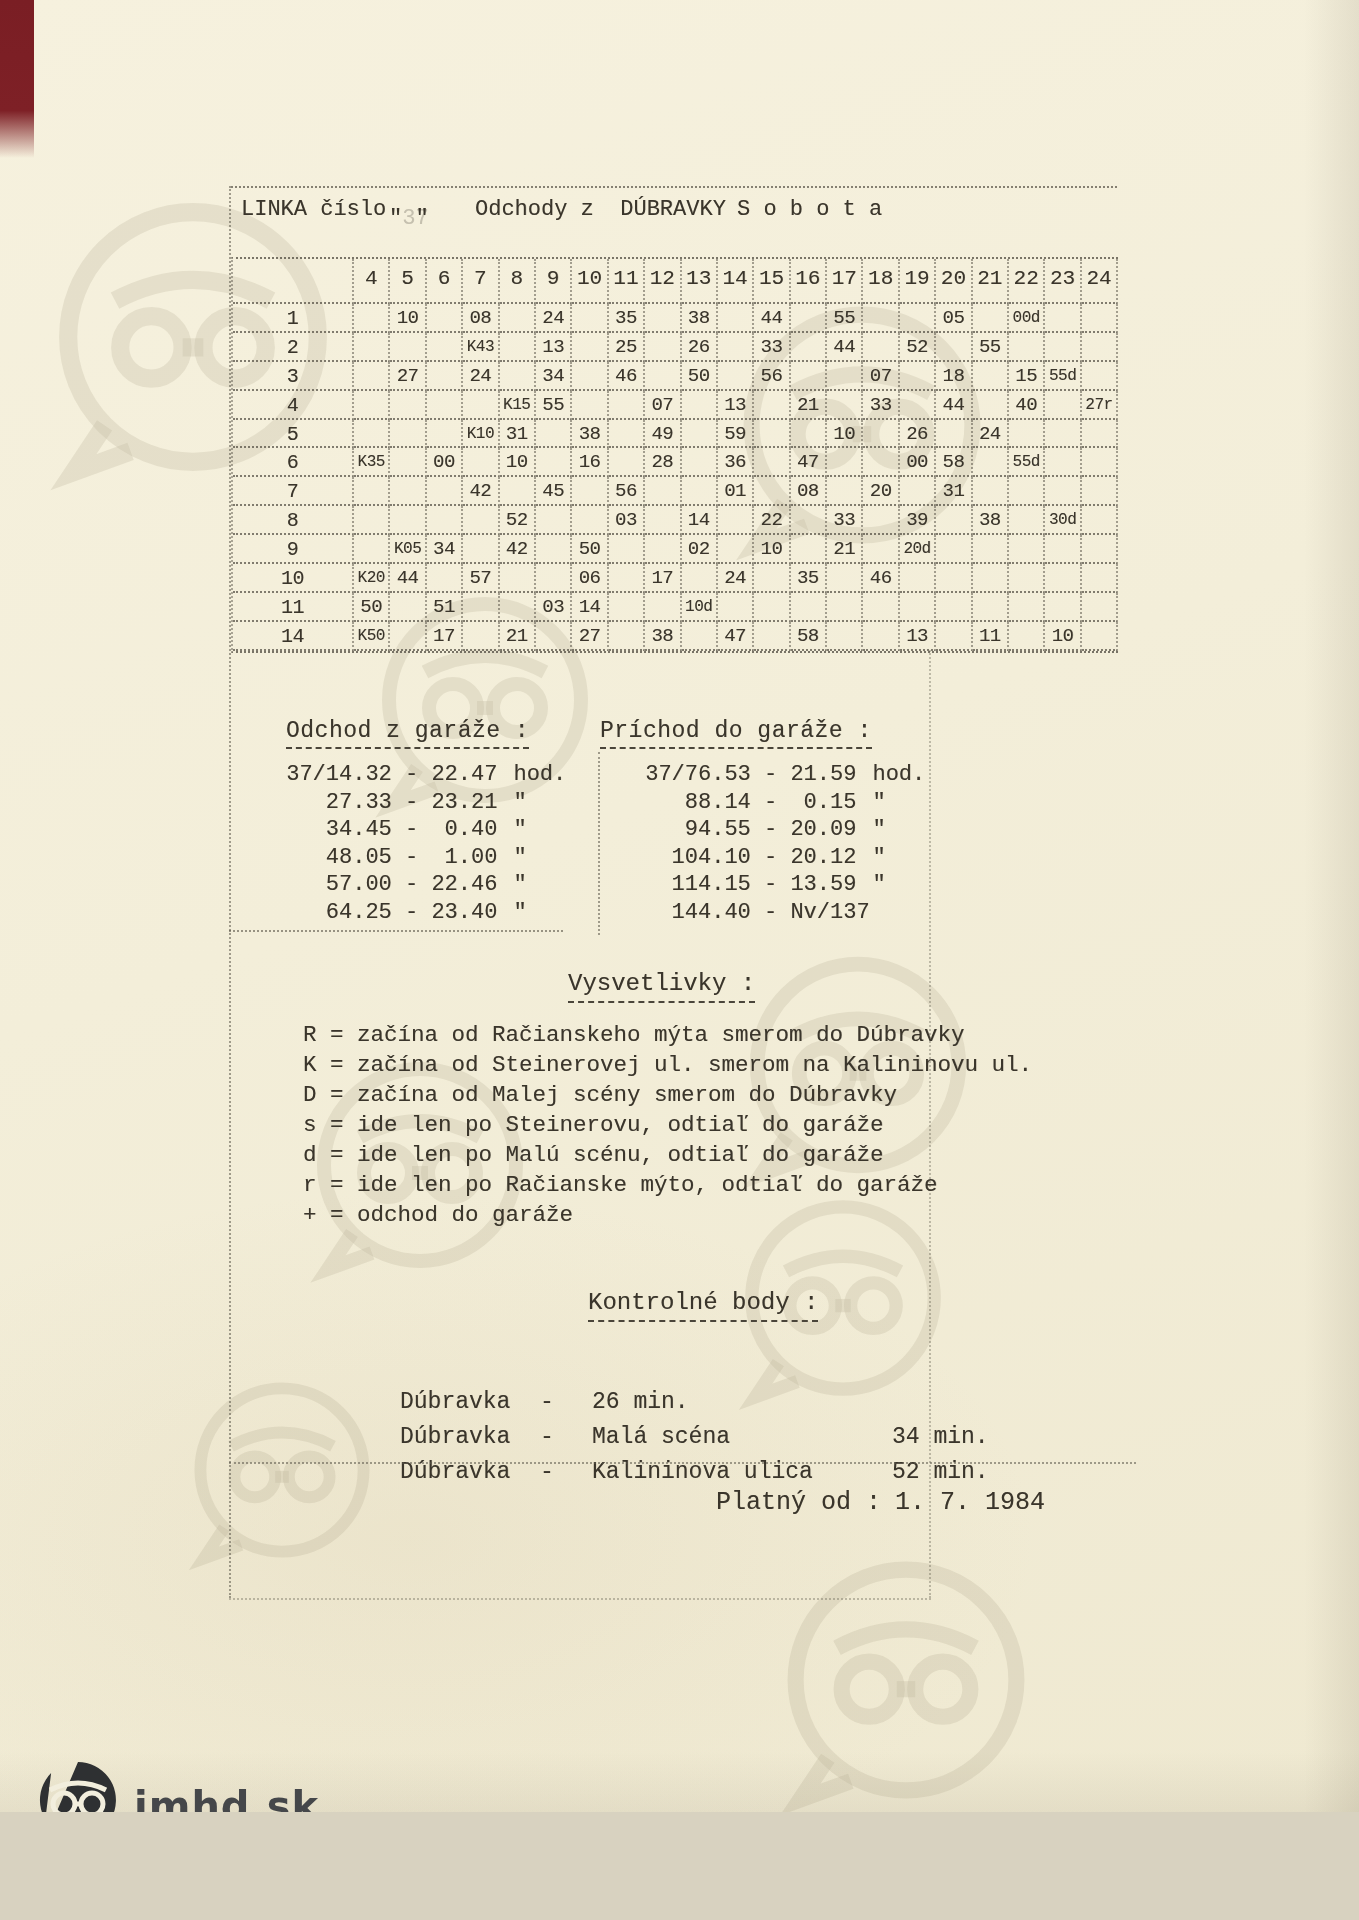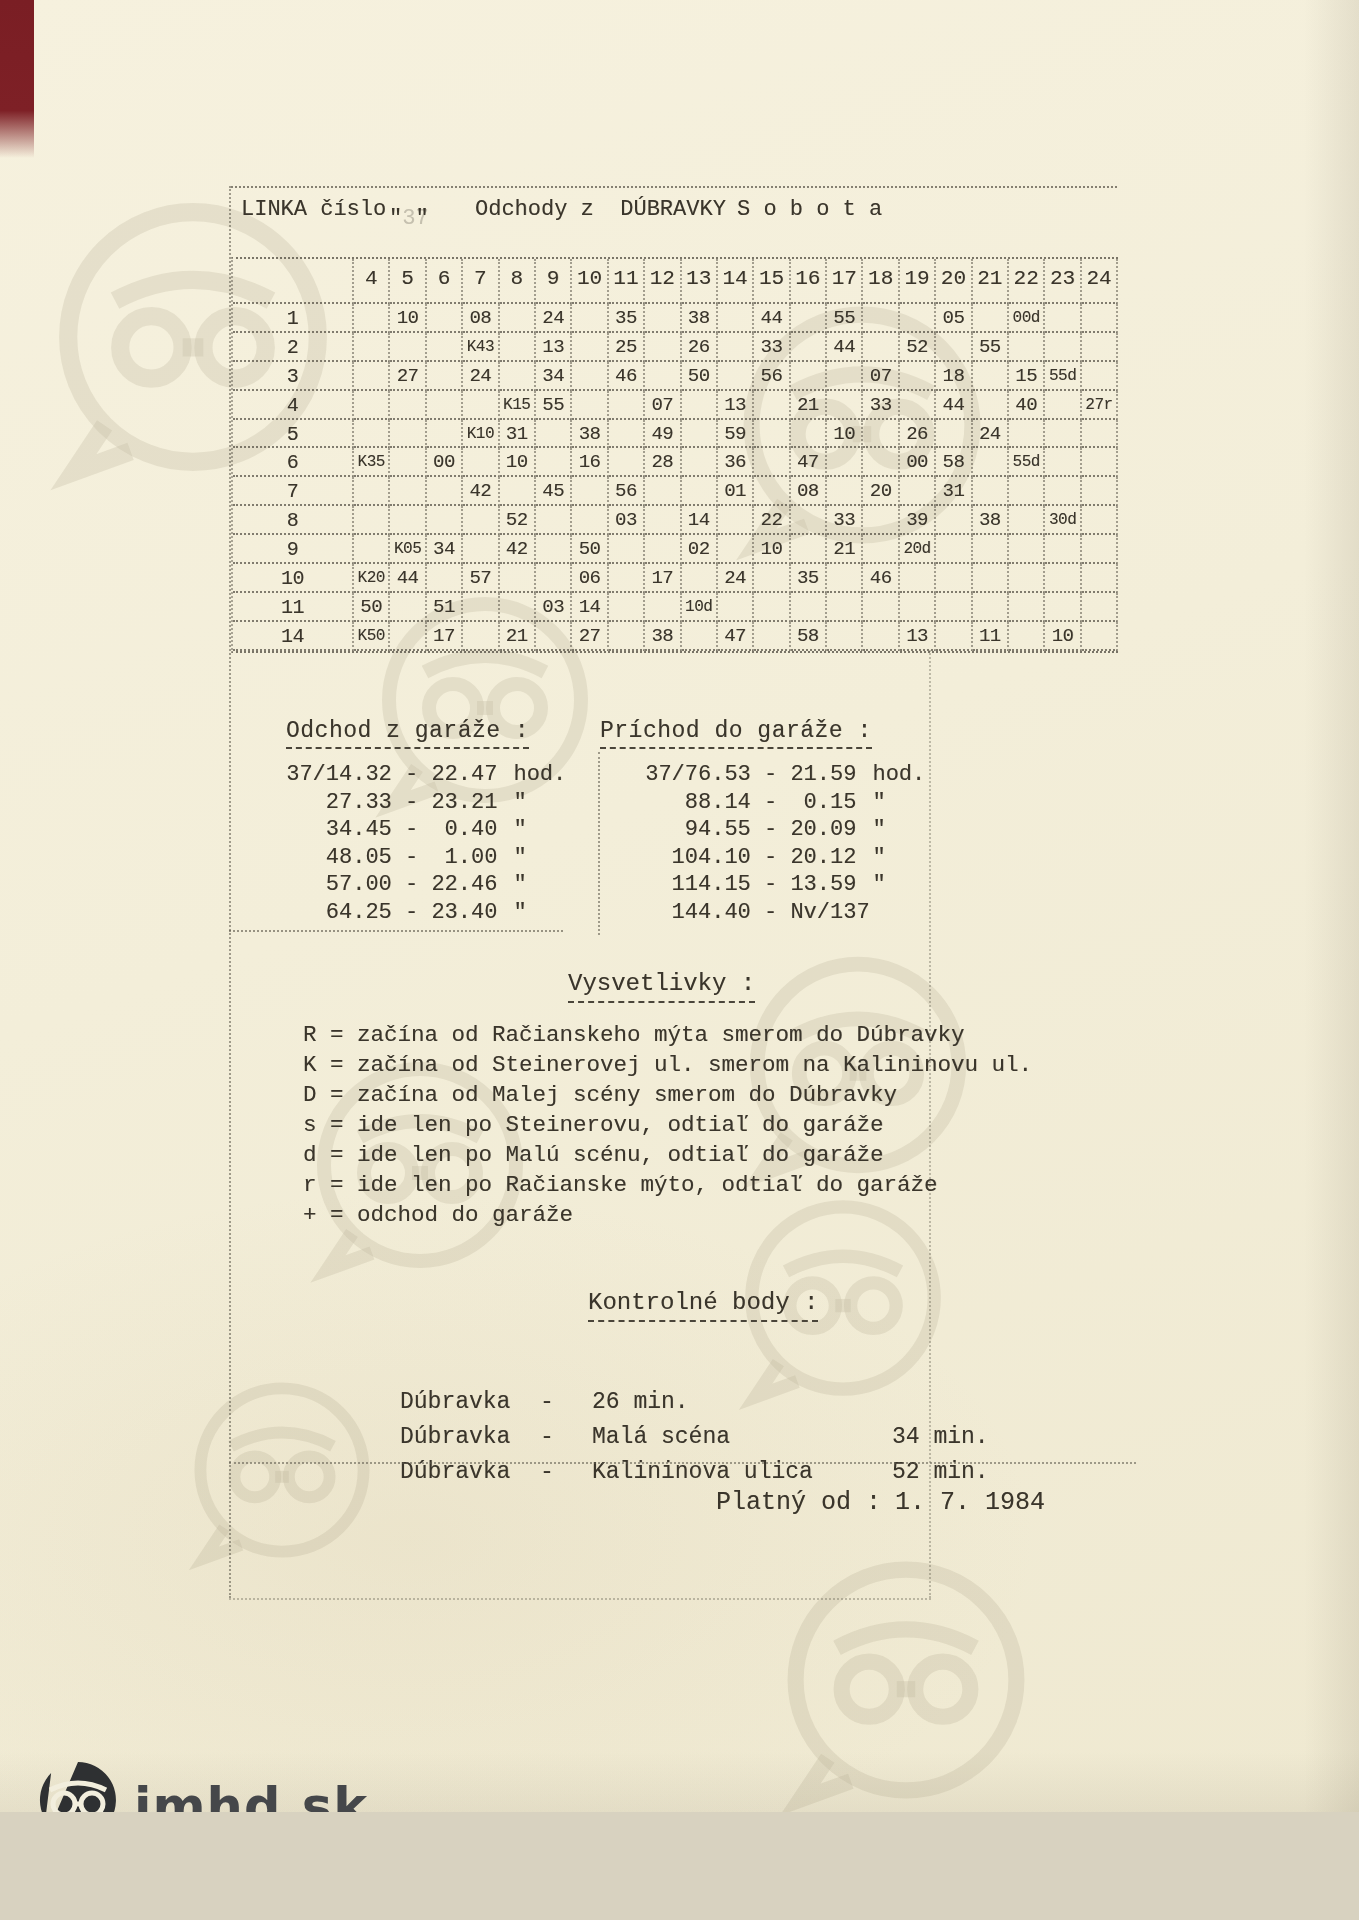--- a/index.html
+++ b/index.html
@@ -55,21 +55,21 @@
   
   .cp-head{position:absolute;left:588px;top:1289px;font-size:24px;
     border-bottom:2px dashed #4a453a;padding-bottom:4px;}
   .cp-rows{position:absolute;left:400px;top:1385px;font-size:23px;}
   .cp-row{display:grid;grid-template-columns:140px 52px 300px auto;line-height:35px;}
   
   .valid{position:absolute;left:716px;top:1488px;font-size:25px;white-space:pre;}
   .valid .vv{margin-left:14px;}
   .logo{position:absolute;left:36px;top:1758px;display:flex;align-items:center;}
   .logo-text{font-family:"DejaVu Sans","Liberation Sans",sans-serif;font-weight:bold;
-    font-size:51px;color:#45474a;margin-left:14px;letter-spacing:1px;}
+    font-size:40px;color:#45474a;margin-left:14px;letter-spacing:1px;}
 </style>
 </head>
 <body>
 
 <div class="page">
   <div class="corner-bar"></div>
 
   <svg class="wm" width="1359" height="1920">
     <defs>
       <g id="pinmark" fill="none" stroke="rgba(150,140,114,0.30)" stroke-width="7">

